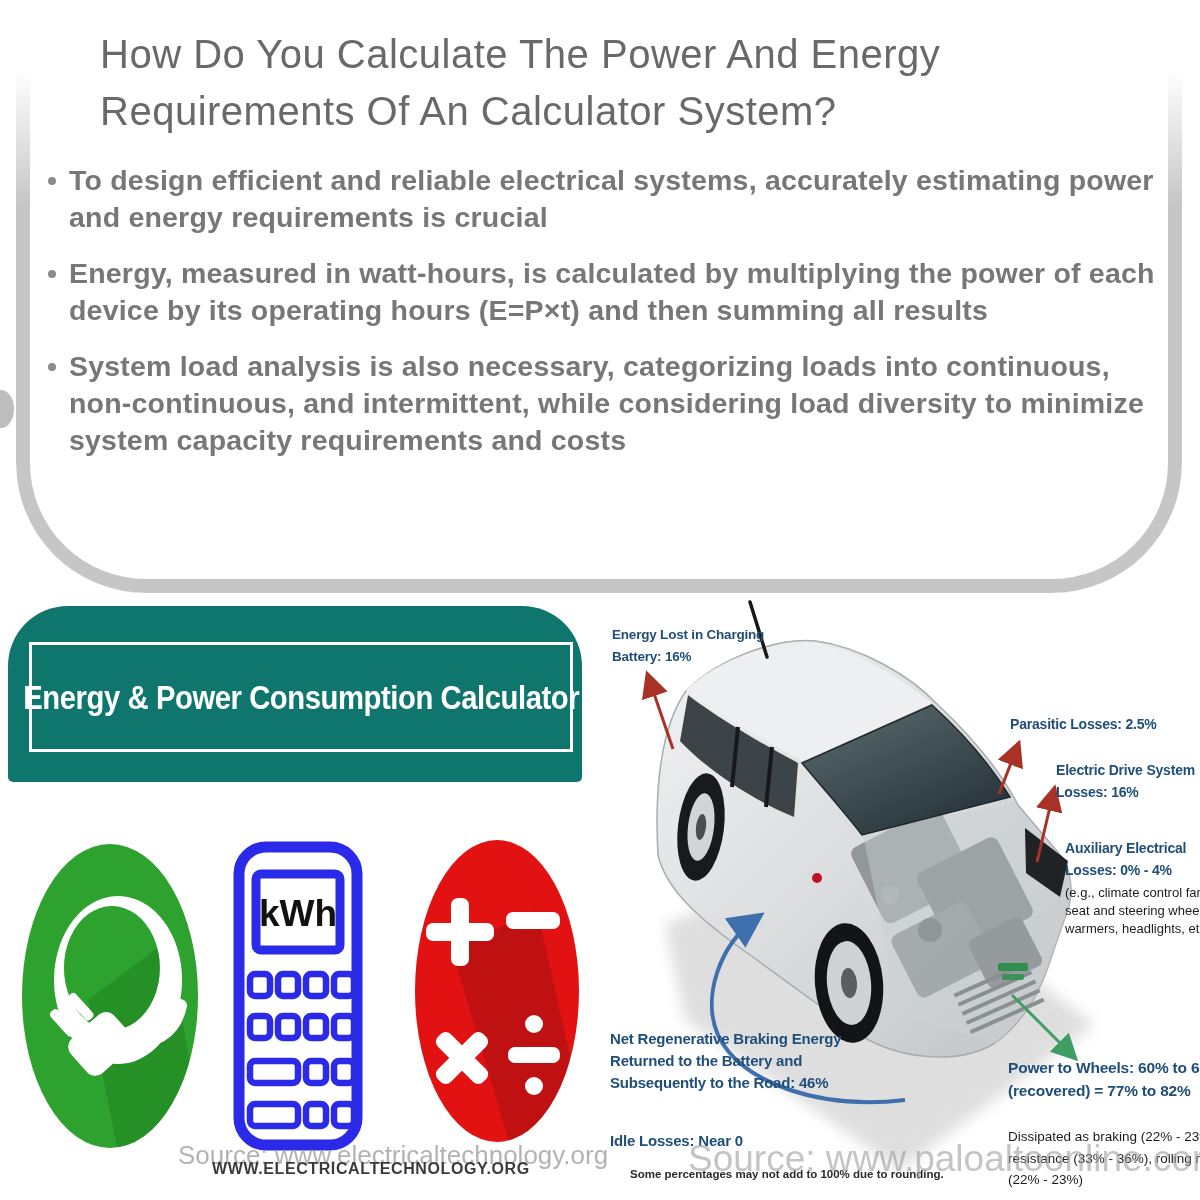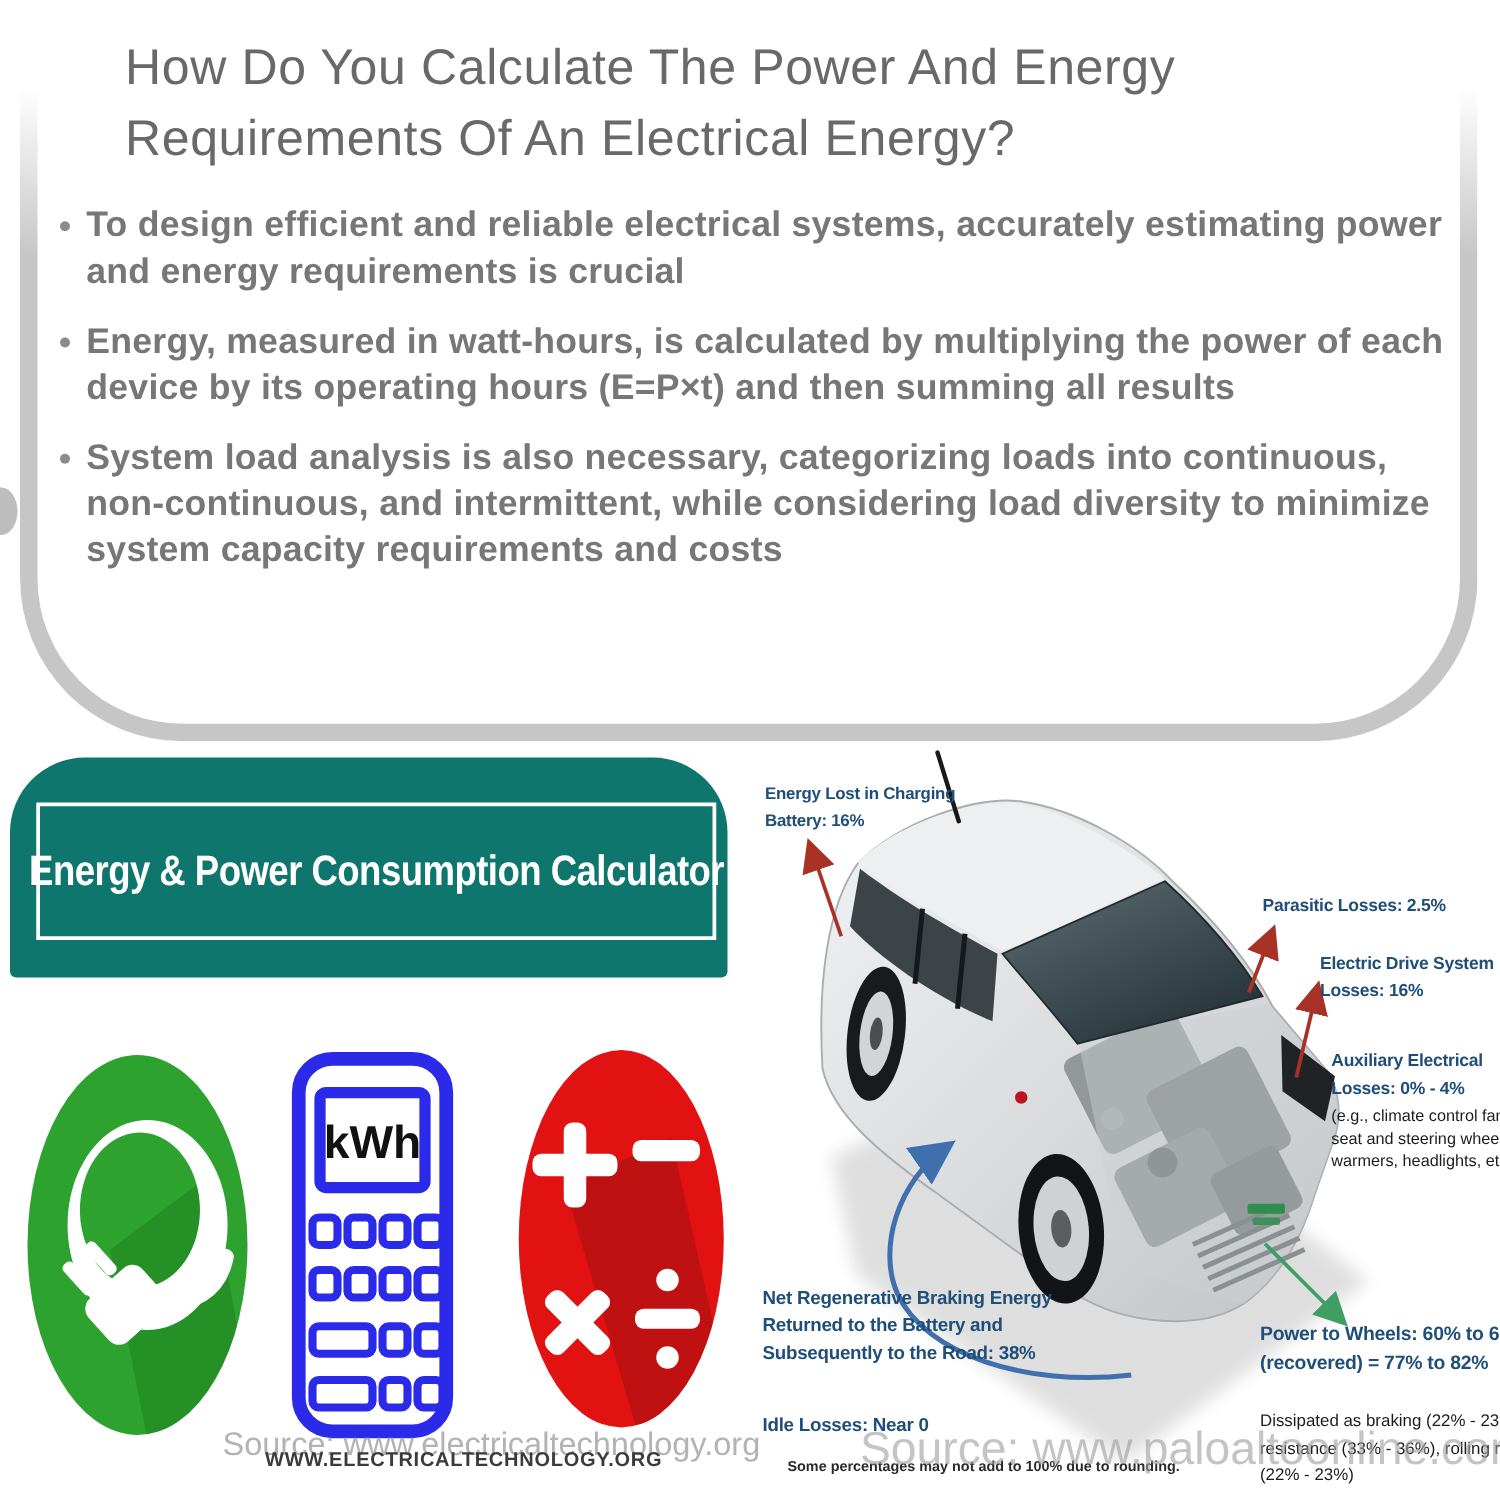--- a/index.html
+++ b/index.html
@@ -60,21 +60,21 @@
 </head>
 <body>
 
 <div id="canvas">
 
   <div class="bubble-frame"></div>
   <div class="edge-blob"></div>
 
   <div class="title">
     <div>How Do You Calculate The Power And Energy</div>
-    <div>Requirements Of An Electrical Energy?</div>
+    <div>Requirements Of An Calculator System?</div>
   </div>
 
   <ul class="bullets">
     <li>To design efficient and reliable electrical systems, accurately estimating power and energy requirements is crucial</li>
     <li>Energy, measured in watt-hours, is calculated by multiplying the power of each device by its operating hours (E=P×t) and then summing all results</li>
     <li>System load analysis is also necessary, categorizing loads into continuous, non-continuous, and intermittent, while considering load diversity to minimize system capacity requirements and costs</li>
   </ul>
 
   <div class="banner">
     <div class="banner-frame">
@@ -242,21 +242,21 @@
     <line x1="437" y1="267" x2="454" y2="195" stroke="#A93226" stroke-width="3" marker-end="url(#ahRed)"></line>
     <line x1="412" y1="400" x2="474" y2="462" stroke="#3F9E63" stroke-width="3" marker-end="url(#ahGreen)"></line>
     <path d="M 305 505 C 220 515, 140 488, 118 440 C 102 404, 118 350, 158 322" stroke="#3F6FAD" stroke-width="4" fill="none" marker-end="url(#ahBlue)"></path>
   </svg>
 
   <div class="ev-label lbl-charging">Energy Lost in Charging Battery: 16%</div>
   <div class="ev-label lbl-parasitic">Parasitic Losses: 2.5%</div>
   <div class="ev-label lbl-drive">Electric Drive System Losses: 16%</div>
   <div class="ev-label lbl-aux">Auxiliary Electrical Losses: 0% - 4%</div>
   <div class="ev-label lbl-aux-detail">(e.g., climate control fans, seat and steering wheel warmers, headlights, etc.)</div>
-  <div class="ev-label lbl-regen">Net Regenerative Braking Energy Returned to the Battery and Subsequently to the Road: 38%</div>
+  <div class="ev-label lbl-regen">Net Regenerative Braking Energy Returned to the Battery and Subsequently to the Road: 46%</div>
   <div class="ev-label lbl-idle">Idle Losses: Near 0</div>
   <div class="ev-label lbl-footnote">Some percentages may not add to 100% due to rounding.</div>
   <div class="ev-label lbl-power">Power to Wheels: 60% to 65% + 17% (recovered) = 77% to 82%</div>
   <div class="ev-label lbl-dissipated">Dissipated as braking (22% - 23%), wind resistance (33% - 36%), rolling resistance (22% - 23%)</div>
 
   <div class="src-right">Source: www.paloaltoonline.com</div>
 
 </div>
 
 </body></html>

